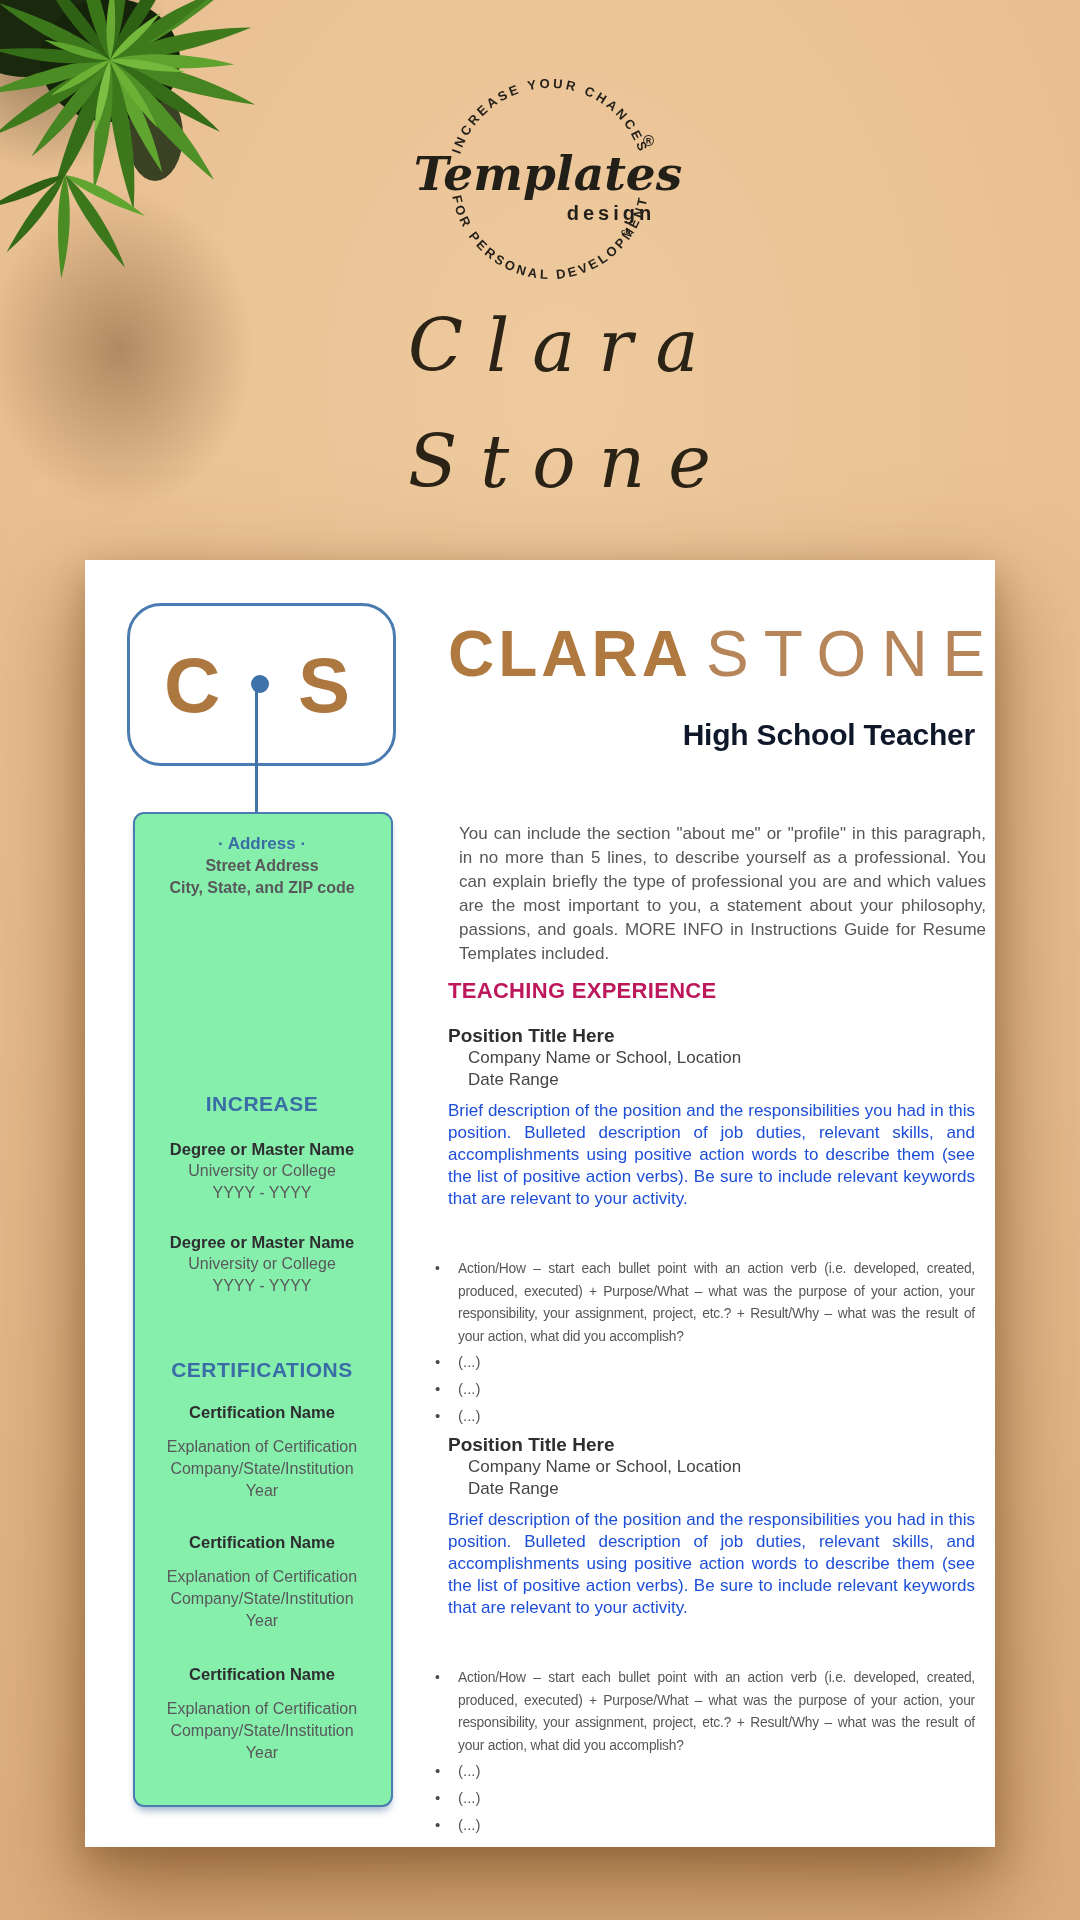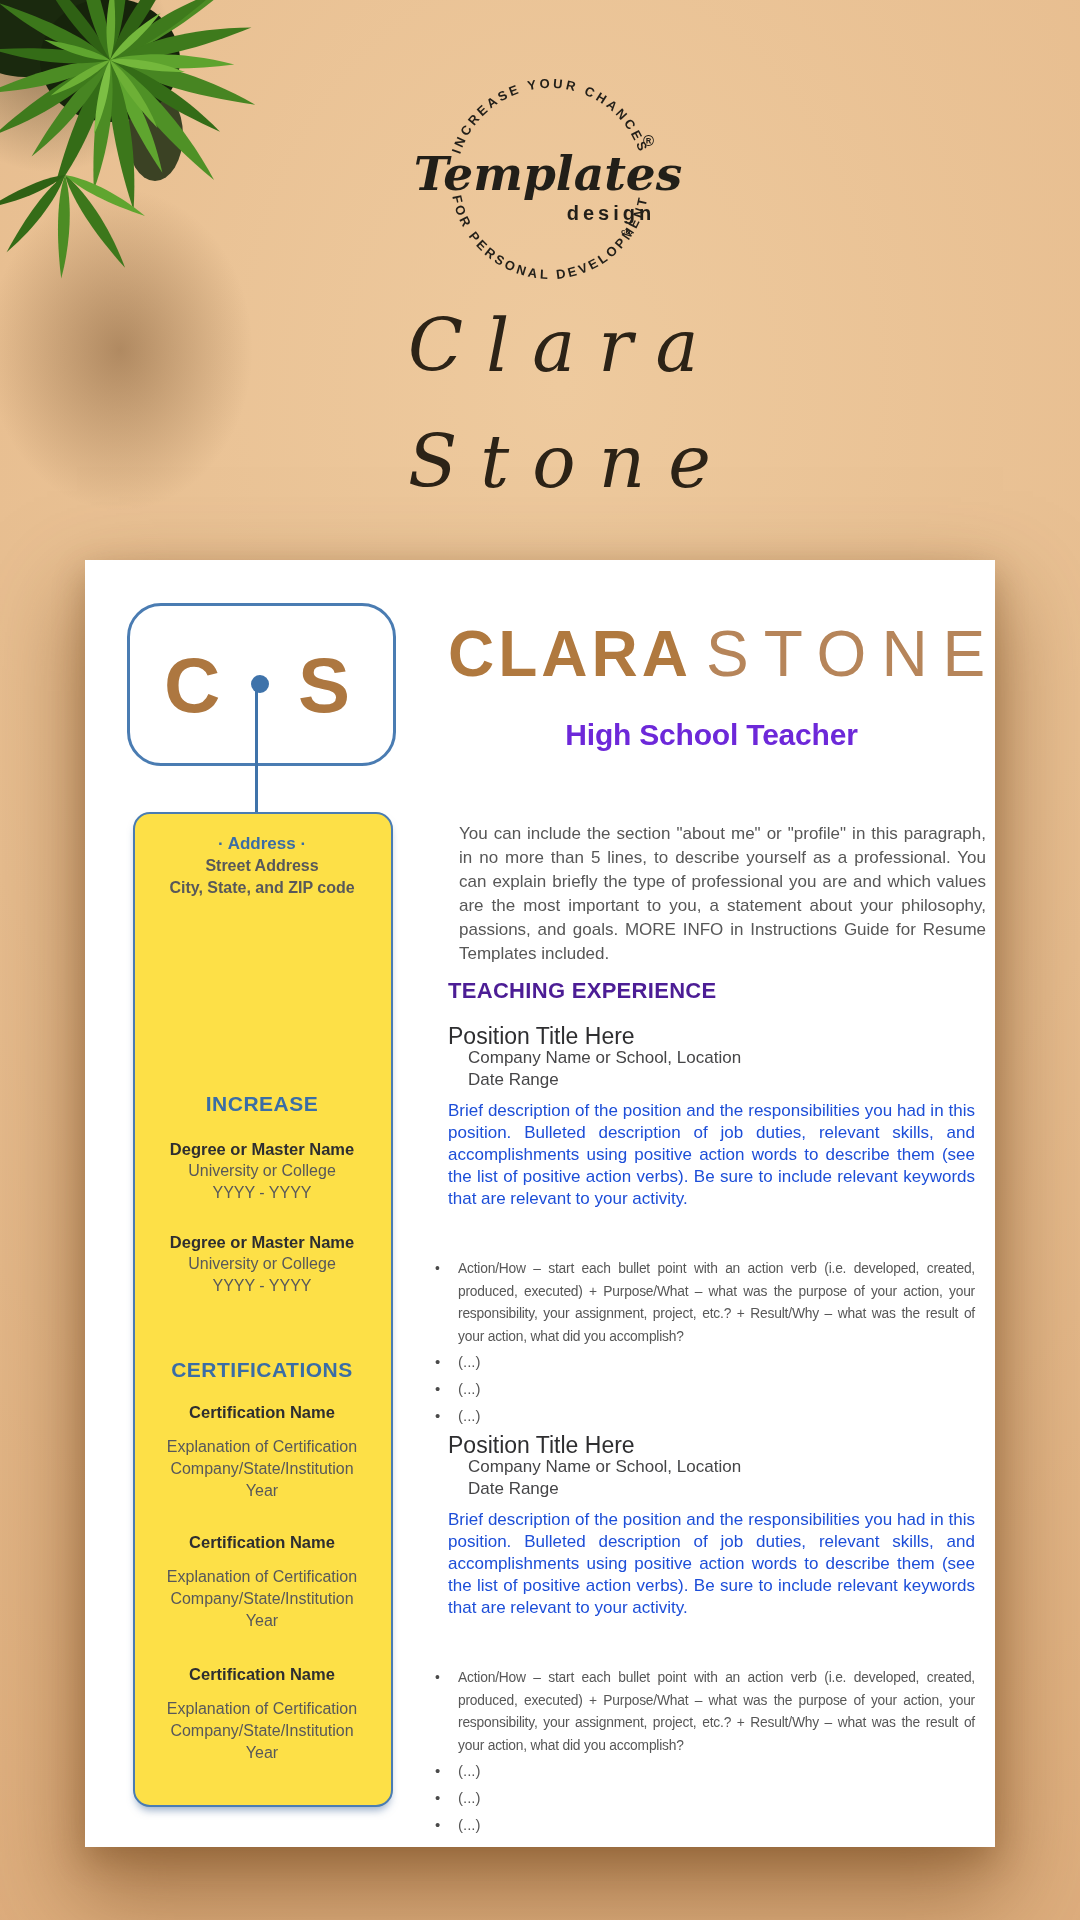--- a/index.html
+++ b/index.html
@@ -39,45 +39,45 @@
   .cs-box{position:absolute;left:42px;top:43px;width:263px;height:157px;
     border:3px solid #4a7cb2;border-radius:34px;background:#fff;}
   .mono{position:absolute;font-weight:bold;font-size:78px;color:#ad7740;line-height:78px;}
   .mono-c{left:34px;top:40px;}
   .mono-s{left:168px;top:40px;}
   .mono-dot{position:absolute;left:121px;top:69px;width:18px;height:18px;border-radius:50%;
     background:#3f73aa;}
   .vline{position:absolute;left:170px;top:129px;width:3px;height:123px;background:#3f73aa;}
 
   
-  .sidebar{position:absolute;left:48px;top:252px;width:256px;height:991px;background:#fde047;
-    border:2.5px solid #4a7cb2;border-radius:17px;
+  .sidebar{position:absolute;left:48px;top:252px;width:256px;height:991px;background:#86efac;
+    border:2.5px solid #4a7cb2;border-radius:11px;
     box-shadow:0 6px 9px -3px rgba(62,100,150,.55);}
   .sidebar .abs{position:absolute;left:12px;width:230px;text-align:center;}
   .clabel{font-weight:bold;font-size:17px;color:#3a6da6;line-height:22px;}
   .cline{font-size:16px;color:#58585a;line-height:22px;font-weight:bold;}
   .sheader{font-weight:bold;font-size:21px;color:#3a6da6;line-height:26px;letter-spacing:.5px;}
   .ename{font-weight:bold;font-size:16.5px;color:#2e2e30;line-height:22px;}
   .eline{font-size:16px;color:#58585a;line-height:22px;}
   .cert .ename{margin-bottom:13px;}
 
   
   .main{position:absolute;left:363px;top:0;width:527px;height:1287px;}
   .name-row{position:absolute;top:64px;left:0;white-space:nowrap;line-height:60px;}
   .nfirst{font-weight:bold;font-size:64px;color:#b0793f;letter-spacing:4px;}
   .nlast{font-weight:normal;font-size:64px;color:#b6855a;letter-spacing:15px;margin-left:14px;}
-  .subtitle{position:absolute;top:155px;left:0;width:100%;text-align:center;
-    font-weight:bold;font-size:30px;letter-spacing:-.2px;color:#6d28d9;line-height:40px;}
+  .subtitle{position:absolute;top:155px;left:0;width:100%;text-align:right;
+    font-weight:bold;font-size:30px;letter-spacing:-.2px;color:#0f172a;line-height:40px;}
   .about{position:absolute;top:251px;left:0;width:527px;margin:11px;font-size:17px;
     color:#575757;line-height:24px;text-align:justify;}
   .exp-title{position:absolute;top:416px;left:0;font-weight:bold;font-size:22px;
-    color:#4c1d95;letter-spacing:.3px;line-height:30px;}
+    color:#be185d;letter-spacing:.3px;line-height:30px;}
   .position{position:absolute;left:0;width:527px;}
   .pos1{top:465px;} .pos2{top:874px;}
-  .ptitle{font-weight:normal;font-size:23px;color:#2e2e30;line-height:22px;}
+  .ptitle{font-weight:bold;font-size:19px;color:#2e2e30;line-height:22px;}
   .pcompany,.pdate{font-size:17px;color:#454547;line-height:22px;margin-left:20px;}
   .pos-meta{margin-bottom:9px;}
   .pdesc{margin:0 0 4px 0;font-size:17px;color:#1d4ed8;line-height:22px;text-align:justify;}
   ul.actions,ul.phbullets{list-style:none;margin:0;padding:0;}
   ul.actions{margin-bottom:3px;margin-top:48px;}
   ul.actions li{position:relative;padding-left:10px;font-size:13.8px;letter-spacing:-.2px;
     color:#575757;line-height:22.5px;text-align:justify;}
   ul.actions li::before{content:"\2022";position:absolute;left:-13px;top:0;color:#4a4a4a;}
   ul.phbullets li{position:relative;padding-left:10px;height:22px;line-height:22px;
     font-size:15px;color:#575757;margin-bottom:5px;}

